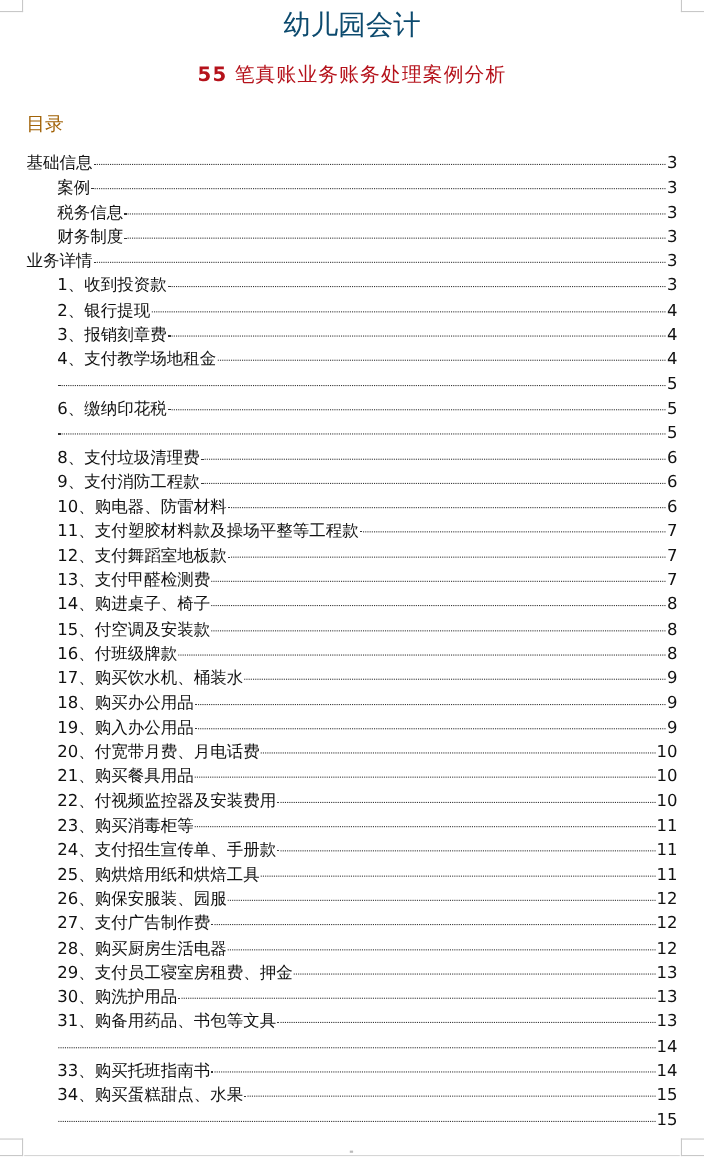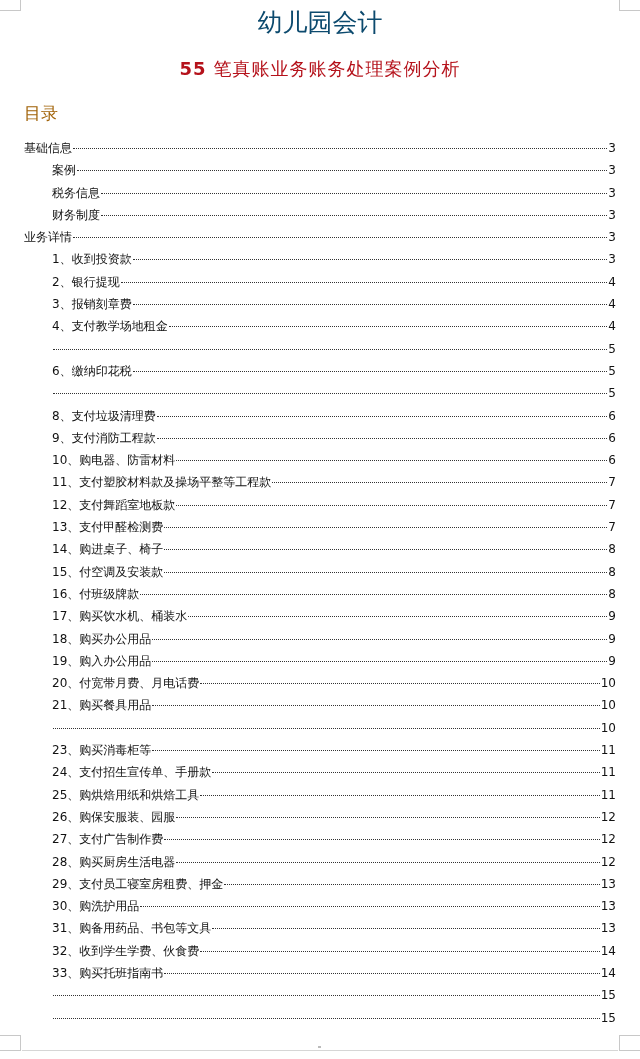--- a/index.html
+++ b/index.html
@@ -30,21 +30,21 @@
   .toc-heading {
     position: absolute; left: 24px; top: 100px;
     color: #a16207; font-size: 17px; line-height: 26px;
   }
   .toc {
     position: absolute; left: 24px; top: 137px; width: 592px;
     list-style: none; margin: 0; padding: 0;
   }
   .toc li {
     display: flex; align-items: baseline; height: 22.3px;
-    font-size: 12px; line-height: 22px; cursor: pointer;
+    font-size: 15px; line-height: 22px; cursor: pointer;
   }
   .toc li.l2 { padding-left: 28px; }
   .toc .label { white-space: nowrap; }
   .toc .leader {
     flex: 1; margin: 0 1px; height: 1px;
     border-bottom: 1.3px dotted #333; transform: translateY(-3px);
   }
   .toc .page { white-space: nowrap; text-align: right; }
 </style>
 </head>
@@ -183,20 +183,21 @@
       <span class="label">20、付宽带月费、月电话费</span>
       <span class="leader"></span>
       <span class="page">10</span>
     </li>
     <li class="l2">
       <span class="label">21、购买餐具用品</span>
       <span class="leader"></span>
       <span class="page">10</span>
     </li>
     <li class="l2">
+      <span class="label">22、付视频监控器及安装费用</span>
       <span class="leader"></span>
       <span class="page">10</span>
     </li>
     <li class="l2">
       <span class="label">23、购买消毒柜等</span>
       <span class="leader"></span>
       <span class="page">11</span>
     </li>
     <li class="l2">
       <span class="label">24、支付招生宣传单、手册款</span>
@@ -232,30 +233,30 @@
       <span class="label">30、购洗护用品</span>
       <span class="leader"></span>
       <span class="page">13</span>
     </li>
     <li class="l2">
       <span class="label">31、购备用药品、书包等文具</span>
       <span class="leader"></span>
       <span class="page">13</span>
     </li>
     <li class="l2">
-      <span class="label">32、收到学生学费、伙食费</span>
       <span class="leader"></span>
       <span class="page">14</span>
     </li>
     <li class="l2">
       <span class="label">33、购买托班指南书</span>
       <span class="leader"></span>
       <span class="page">14</span>
     </li>
     <li class="l2">
+      <span class="label">34、购买蛋糕甜点、水果</span>
       <span class="leader"></span>
       <span class="page">15</span>
     </li>
     <li class="l2">
       <span class="leader"></span>
       <span class="page">15</span>
     </li>
   </ul>
 
 <div class="corner bl"></div>

